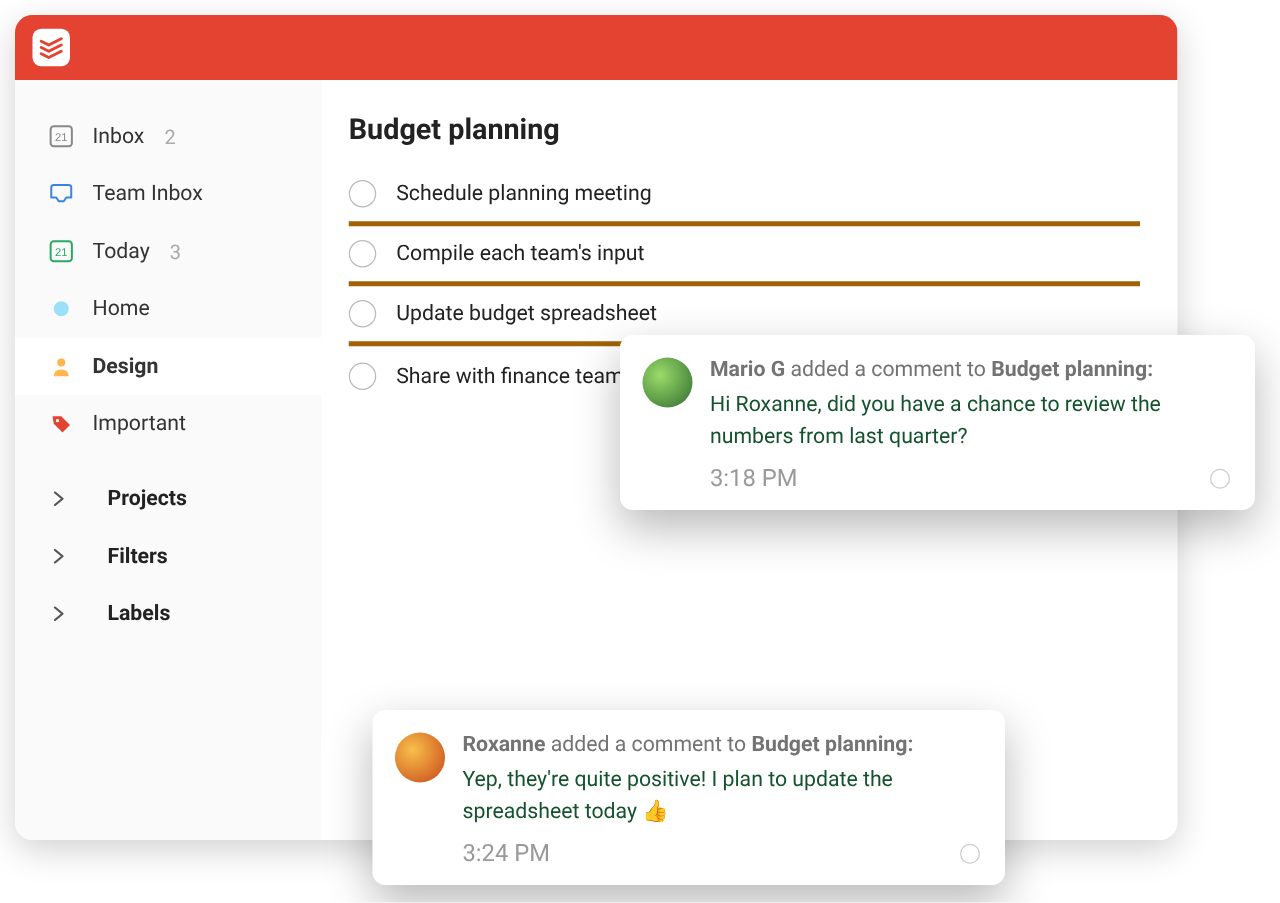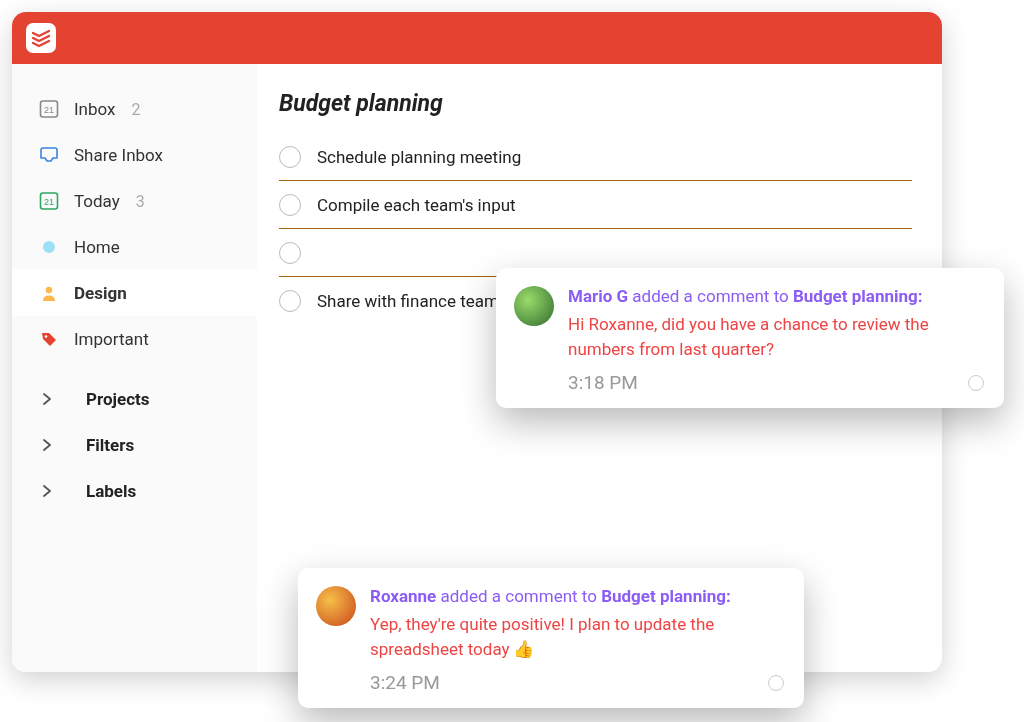--- a/index.html
+++ b/index.html
@@ -98,28 +98,27 @@
 
   .main {
     flex: 1;
     padding: 26px 30px 0 22px;
   }
   .page-title {
     font-size: 23px;
     font-weight: 700;
     color: #222;
     margin-bottom: 16px;
-    font-style: italic;
   }
   .task-row {
     display: flex;
     align-items: center;
     gap: 16px;
     height: 48px;
-    border-bottom: 1px solid #a16207;
+    border-bottom: 4px solid #a16207;
   }
   .check {
     width: 22px;
     height: 22px;
     border-radius: 50%;
     border: 1.5px solid #bbb;
     flex-shrink: 0;
   }
   .task-label {
     font-size: 17px;
@@ -142,27 +141,27 @@
     width: 40px;
     height: 40px;
     border-radius: 50%;
     flex-shrink: 0;
   }
   .avatar.green { background: radial-gradient(circle at 35% 35%, #9bdc6a, #2f6b2f); }
   .avatar.yellow { background: radial-gradient(circle at 35% 35%, #f7c04a, #c9451a); }
   .notif-body { flex: 1; }
   .notif-title {
     font-size: 17px;
-    color: #8b5cf6;
+    color: #737373;
     margin-bottom: 6px;
   }
   .notif-title b { font-weight: 700; }
   .notif-msg {
     font-size: 17px;
-    color: #ef4444;
+    color: #14532d;
     line-height: 1.45;
     margin-bottom: 10px;
   }
   .notif-footer {
     display: flex;
     align-items: center;
     justify-content: space-between;
   }
   .notif-time {
     font-size: 19px;
@@ -207,21 +206,21 @@
         <span>Inbox</span>
         <span class="count">2</span>
       </div>
 
       <div class="nav-item">
         <span class="nav-icon">
           <svg width="22" height="22" viewBox="0 0 22 22">
               <path d="M3 14 L3 6 Q3 4 5 4 L17 4 Q19 4 19 6 L19 14 L15 14 L13 17 L9 17 L7 14 Z" fill="none" stroke="#3b83e0" stroke-width="1.6" stroke-linejoin="round"></path>
             </svg>
         </span>
-        <span>Share Inbox</span>
+        <span>Team Inbox</span>
       </div>
 
       <div class="nav-item">
         <span class="nav-icon">
           <svg width="22" height="22" viewBox="0 0 22 22">
               <rect x="2.5" y="3" width="17" height="16" rx="2.5" fill="none" stroke="#2aa864" stroke-width="1.6"></rect>
               <text x="11" y="15" font-size="9" text-anchor="middle" fill="#2aa864" font-family="Arial">21</text>
             </svg>
         </span>
         <span>Today</span>
@@ -290,20 +289,21 @@
       <div class="task-row">
         <span class="check"></span>
         <span class="task-label">Schedule planning meeting</span>
       </div>
       <div class="task-row">
         <span class="check"></span>
         <span class="task-label">Compile each team's input</span>
       </div>
       <div class="task-row">
         <span class="check"></span>
+        <span class="task-label">Update budget spreadsheet</span>
       </div>
       <div class="task-row" style="border-bottom:none">
         <span class="check"></span>
         <span class="task-label">Share with finance team</span>
       </div>
     </div>
   </div>
 </div>
 
 <div class="notification notif1">

